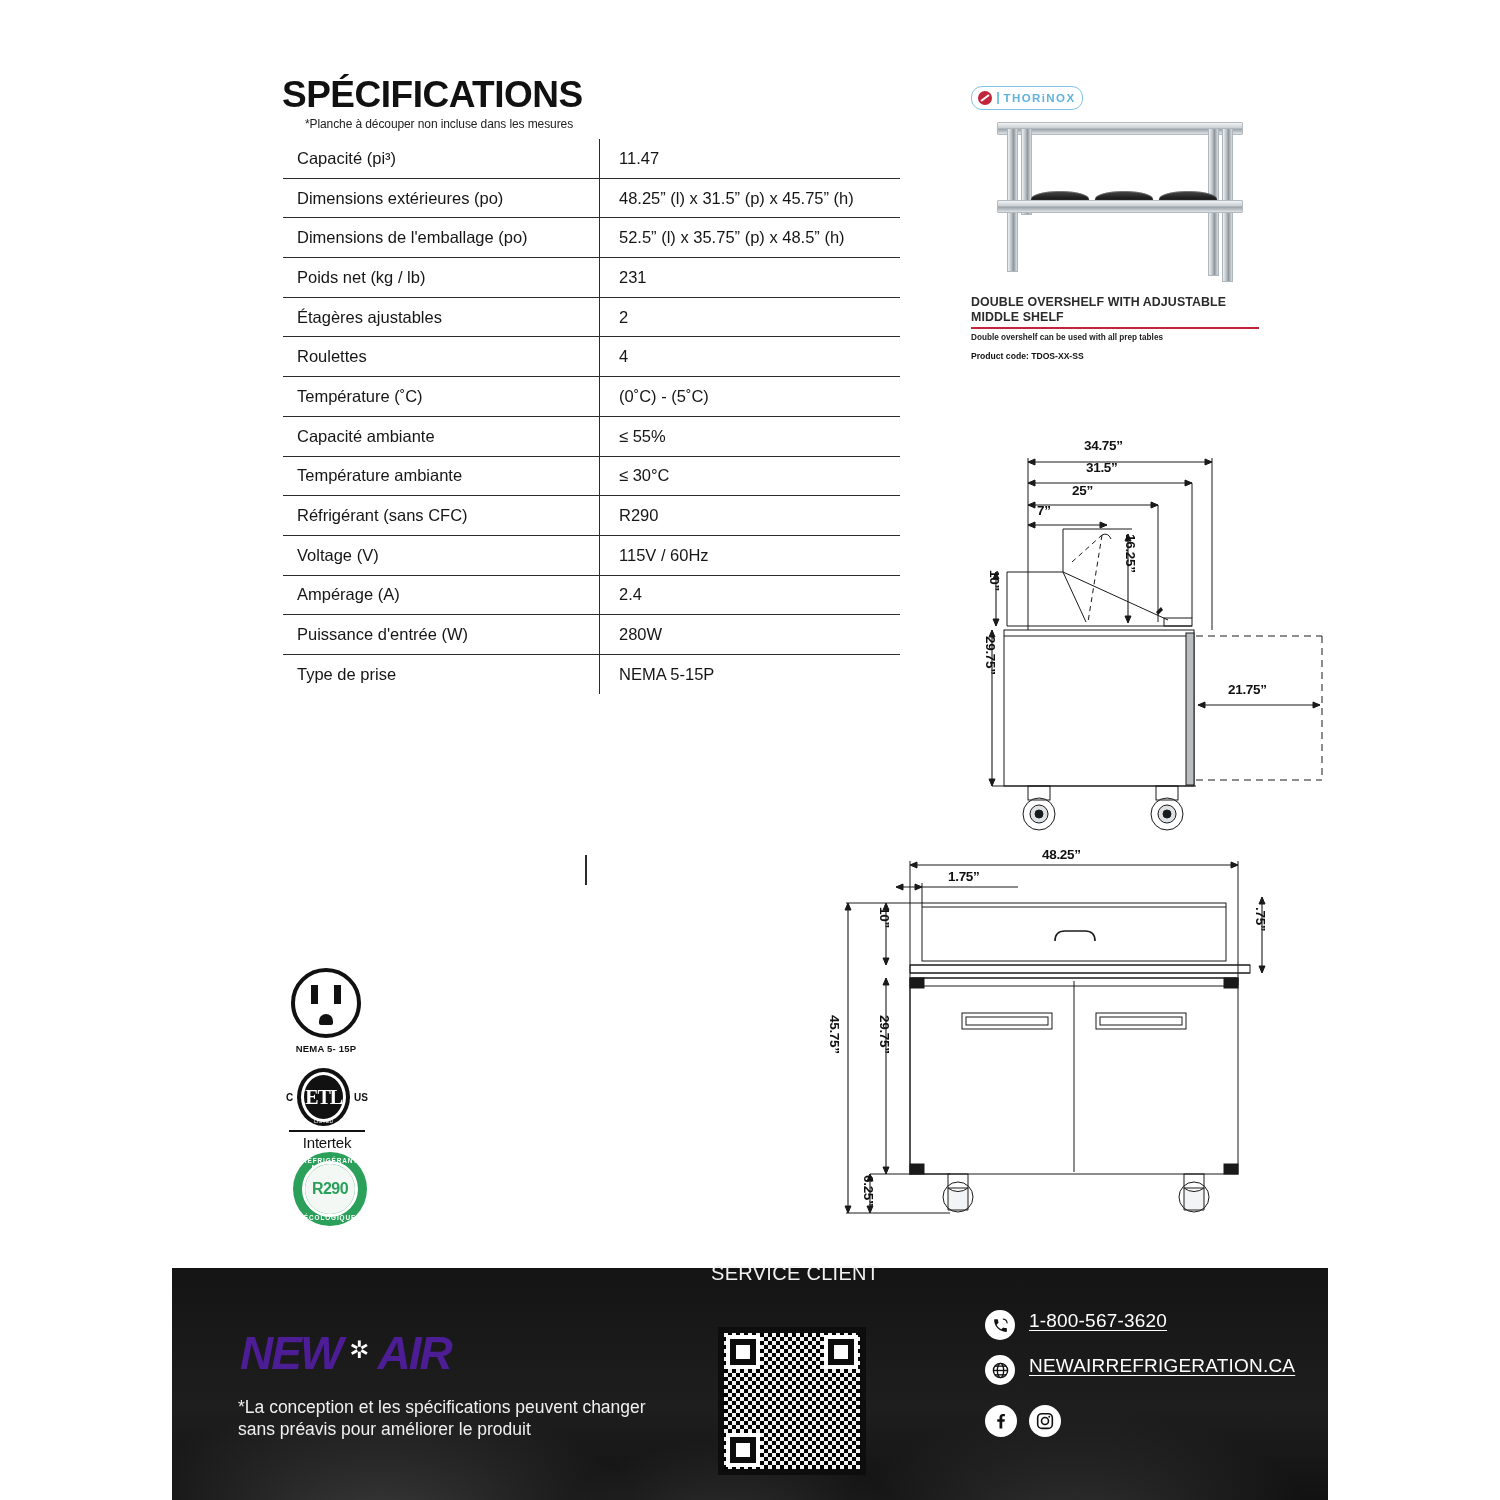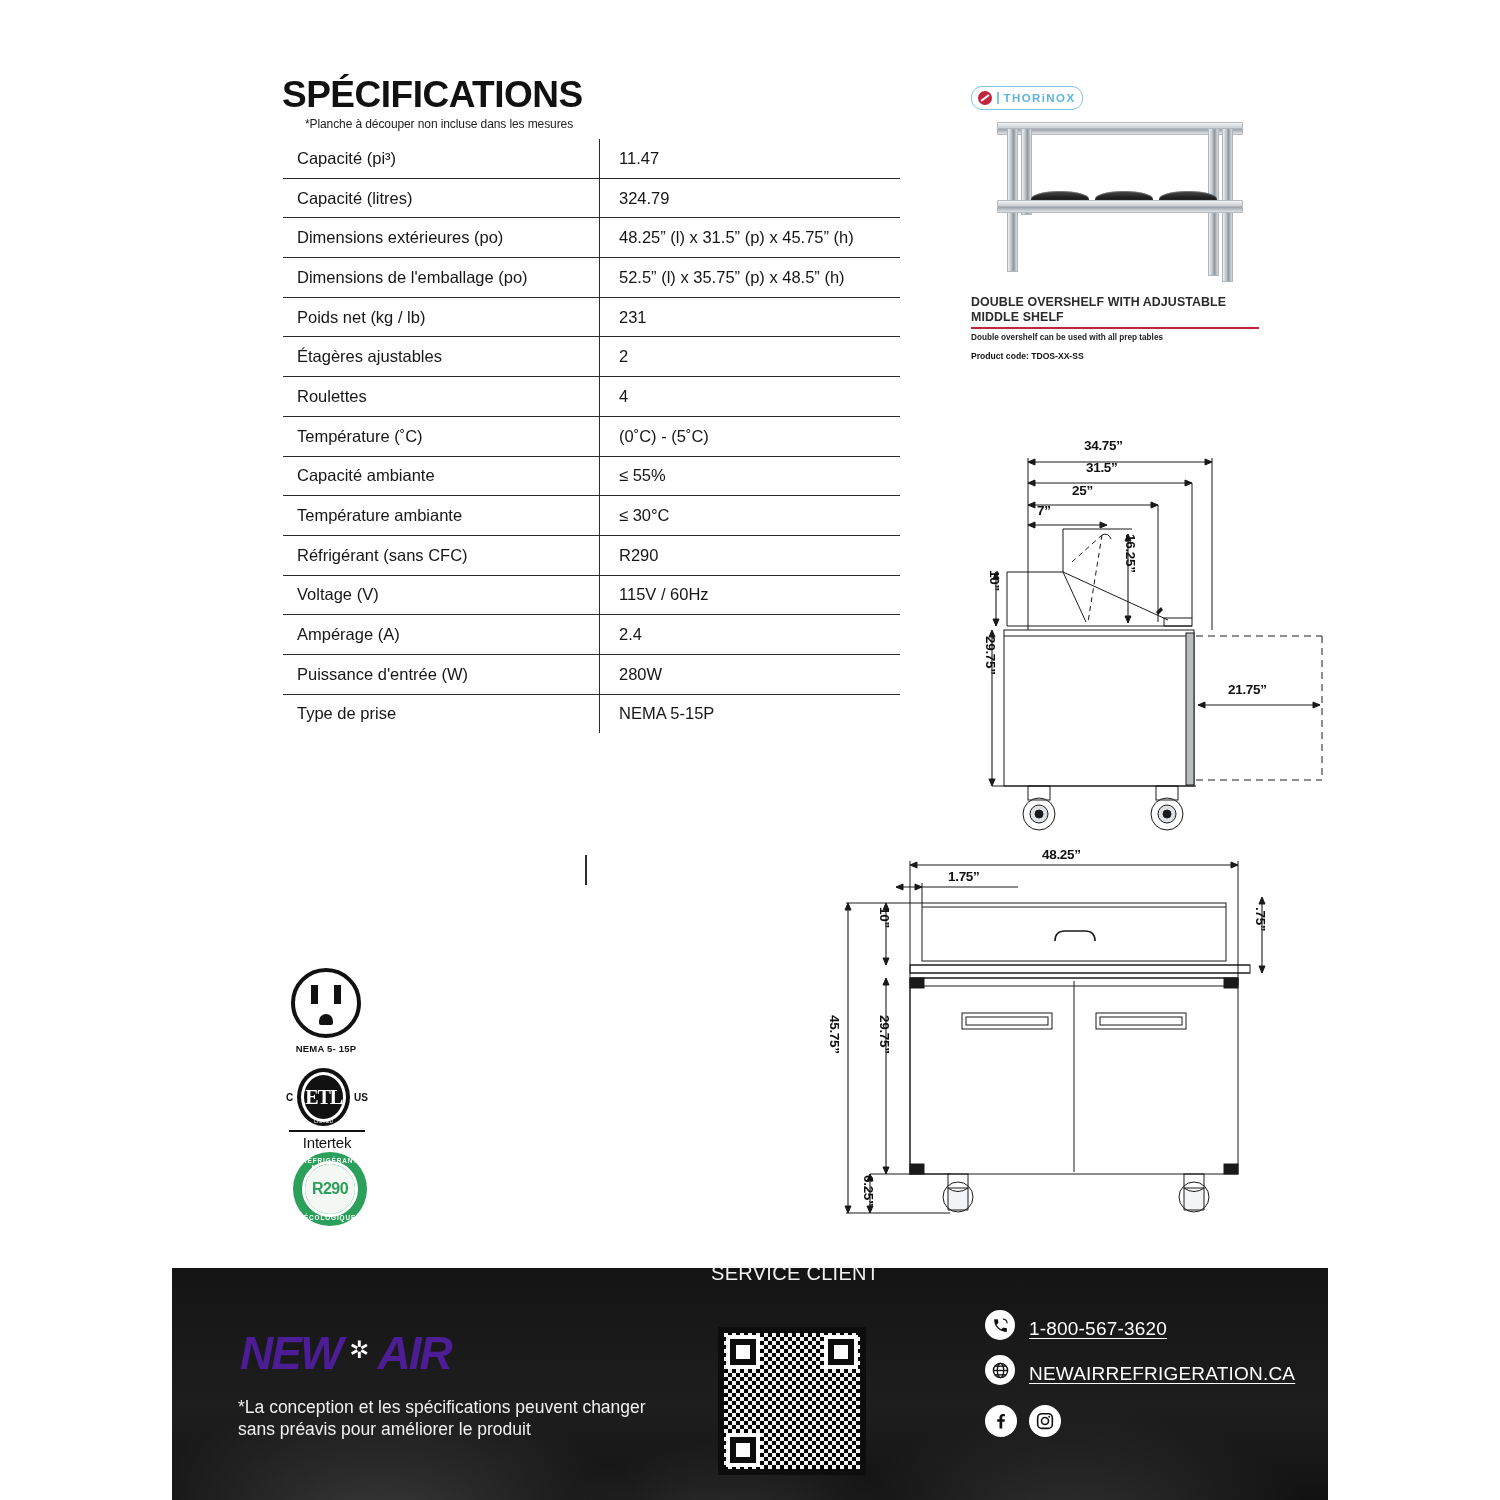--- a/index.html
+++ b/index.html
@@ -236,21 +236,21 @@
     position:absolute;width:34px;height:34px;background:#fff;
     display:flex;align-items:center;justify-content:center;
   }
   .qr-eye::before{content:"";width:26px;height:26px;background:#0d0d0d;
     display:flex;align-items:center;justify-content:center;}
   .qr-eye::after{content:"";position:absolute;width:14px;height:14px;background:#fff;}
   .qr-eye.tl{left:2px;top:2px;}
   .qr-eye.tr{right:2px;top:2px;}
   .qr-eye.bl{left:2px;bottom:2px;}
 
-  .contact-row{position:absolute;display:flex;align-items:flex-end;gap:14px;}
+  .contact-row{position:absolute;display:flex;align-items:flex-start;gap:14px;}
   .c-icon{
     width:30px;height:30px;border-radius:50%;background:#fff;
     display:flex;align-items:center;justify-content:center;flex:0 0 auto;
   }
   .c-text{
     font-size:19px;color:#fff;letter-spacing:.2px;
     text-decoration:underline;text-underline-offset:3px;
   }
   #row-phone{left:985px;top:1310px;}
   #row-web{left:985px;top:1355px;}
@@ -264,24 +264,20 @@
 <body>
 
 <div id="spec-title">SPÉCIFICATIONS</div>
 <div id="spec-subtitle">*Planche à découper non incluse dans les mesures</div>
 
 <table id="spec-table">
   <tbody id="spec-tbody">
       <tr>
         <td class="k">Capacité (pi³)</td>
         <td class="v">11.47</td>
-      </tr>
-      <tr>
-        <td class="k">Capacité (litres)</td>
-        <td class="v">324.79</td>
       </tr>
       <tr>
         <td class="k">Dimensions extérieures (po)</td>
         <td class="v">48.25” (l) x 31.5” (p) x 45.75” (h)</td>
       </tr>
       <tr>
         <td class="k">Dimensions de l'emballage (po)</td>
         <td class="v">52.5” (l) x 35.75” (p) x 48.5” (h)</td>
       </tr>
       <tr>

